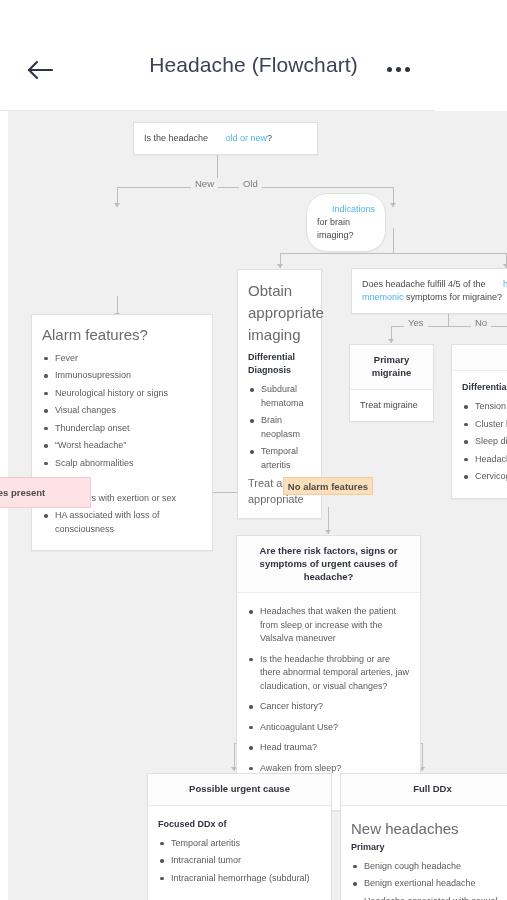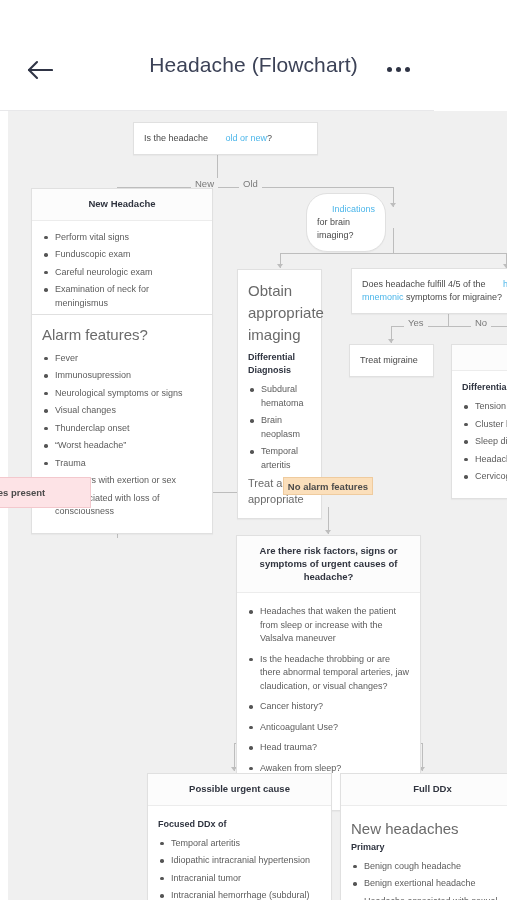--- a/index.html
+++ b/index.html
@@ -200,42 +200,32 @@
   <div class="arrow-d" style="left:222.5px; top:656px;"></div>
   <div class="ln lv" style="left:414px; top:632px; height:28px;"></div>
   <div class="arrow-d" style="left:410.5px; top:656px;"></div>
   <div class="edge-label" style="left:281px; top:639px;">Yes</div>
   <div class="edge-label" style="left:342px; top:639px;">No</div>
 
   <div class="node" style="left:125px; top:11px; width:185px;">
     <div class="node-plain"><span>Is the headache </span><span class="lnk">old or new</span><span>?</span></div>
   </div>
 
-  <div class="node" style="left:23px; top:77px; width:182px;">
-    <div class="node-head">New Headache</div>
-    <div class="node-body">
-      <ul>
-        <li>Perform vital signs</li>
-        <li>Funduscopic exam</li>
-        <li>Careful neurologic exam</li>
-        <li>Examination of neck for meningismus</li>
-      </ul>
-    </div>
-  </div>
 
   <div class="node" style="left:23px; top:203px; width:182px;">
     <div class="node-body" style="padding-top:9px;">
       <div class="pretext">Alarm features?</div>
       <ul>
         <li>Fever</li>
         <li>Immunosupression</li>
-        <li>Neurological symptoms or signs</li>
+        <li>Neurological history or signs</li>
         <li>Visual changes</li>
         <li>Thunderclap onset</li>
         <li>“Worst headache”</li>
+        <li>Scalp abnormalities</li>
         <li>Trauma</li>
         <li>HA occurs with exertion or sex</li>
         <li>HA associated with loss of consciousness</li>
       </ul>
     </div>
   </div>
 
   <div class="node" style="left:298px; top:82px; width:80px;border-radius:21px;">
     <div class="node-plain"><span class="lnk">Indications</span><span> for brain imaging?</span></div>
   </div>
@@ -251,20 +241,21 @@
       </ul>
       <div class="posttext">Treat as appropriate</div>
     </div>
   </div>
 
   <div class="node" style="left:343px; top:157px; width:265px;">
     <div class="node-plain"><span>Does headache fulfill 4/5 of the </span><span class="lnk">highly specific POUND mnemonic</span><span> symptoms for migraine?</span></div>
   </div>
 
   <div class="node" style="left:341px; top:233px; width:85px;">
+    <div class="node-head">Primary migraine</div>
     <div class="node-plain">Treat migraine</div>
   </div>
 
   <div class="node" style="left:443px; top:233px; width:150px;">
     <div class="node-head" style="min-height:26px;"></div>
     <div class="node-body">
       <div class="sub-title">Differential Diagnosis</div>
       <ul>
         <li>Tension headache</li>
         <li>Cluster headache</li>
@@ -293,21 +284,20 @@
       </ul>
     </div>
   </div>
 
   <div class="node" style="left:139px; top:662px; width:185px; height:160px;">
     <div class="node-head">Possible urgent cause</div>
     <div class="node-body" style="padding-top:12px;">
       <div class="sub-title">Focused DDx of</div>
       <ul>
         <li>Temporal arteritis</li>
-        <li>Idiopathic intracranial hypertension</li>
         <li>Intracranial tumor</li>
         <li>Intracranial hemorrhage (subdural)</li>
 
       </ul>
     </div>
   </div>
 
   <div class="node" style="left:332px; top:662px; width:185px; height:160px;">
     <div class="node-head">Full DDx</div>
     <div class="node-body" style="padding-top:12px;">

